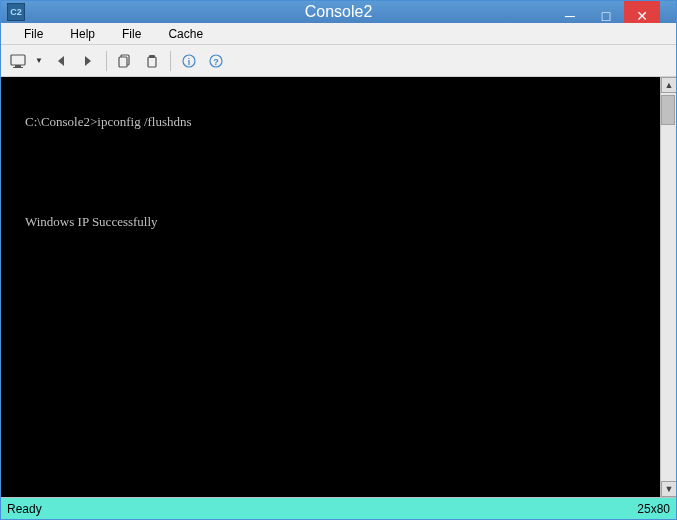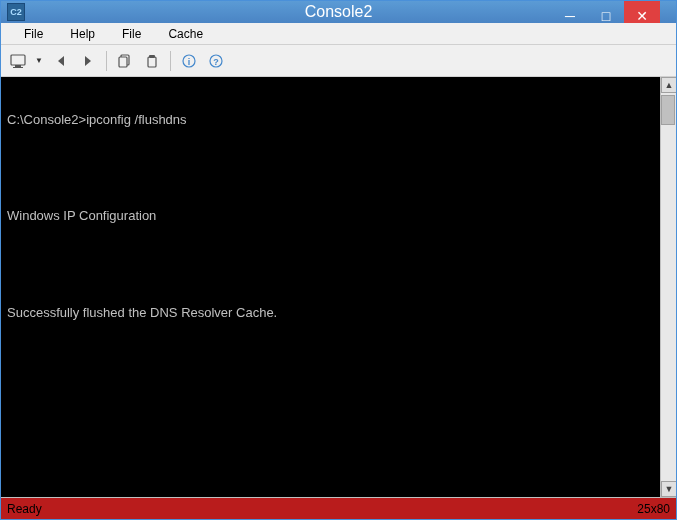--- a/index.html
+++ b/index.html
@@ -159,22 +159,22 @@
       flex: 1;
       display: flex;
       overflow: hidden;
       position: relative;
     }
 
     
     .terminal {
       flex: 1;
       background: #000;
-      padding: 4px 6px;
-      font-family: Liberation Sans, sans-serif;
+      padding: 4px 24px;
+      font-family: Liberation Serif, serif;
       font-size: 13px;
       color: #c0c0c0;
       overflow: hidden;
       white-space: pre;
     }
 
     .terminal-line {
       line-height: 1.4;
       display: block;
     }
@@ -228,21 +228,21 @@
       background: #c0c0c0;
       border: 1px solid #a0a0a0;
       position: absolute;
       top: 2px;
       left: 0;
     }
 
     
     .status-bar {
       height: 22px;
-      background: #b91c1c;
+      background: #5eead4;
       border-top: 1px solid #c0c0c0;
       display: flex;
       align-items: center;
       justify-content: space-between;
       padding: 0 6px;
       font-size: 12px;
       color: #000;
       flex-shrink: 0;
     }
 
@@ -333,23 +333,22 @@
           <text x="7" y="11" text-anchor="middle" font-size="9" fill="#4488cc" font-weight="bold">?</text>
         </svg>
       </div>
     </div>
   </div>
 
   <div class="content-area">
     <div class="terminal">
       <span class="terminal-line">C:\Console2&gt;ipconfig /flushdns</span>
       <span class="terminal-line">&nbsp;</span>
-      <span class="terminal-line">Windows IP Configuration</span>
+      <span class="terminal-line">Windows IP Successfully</span>
       <span class="terminal-line">&nbsp;</span>
-      <span class="terminal-line">Successfully flushed the DNS Resolver Cache.</span>
       <span class="terminal-line">&nbsp;</span>
     </div>
     <div class="scrollbar">
       <div class="scroll-btn">▲</div>
       <div class="scroll-track">
         <div class="scroll-thumb"></div>
       </div>
       <div class="scroll-btn">▼</div>
     </div>
   </div>

